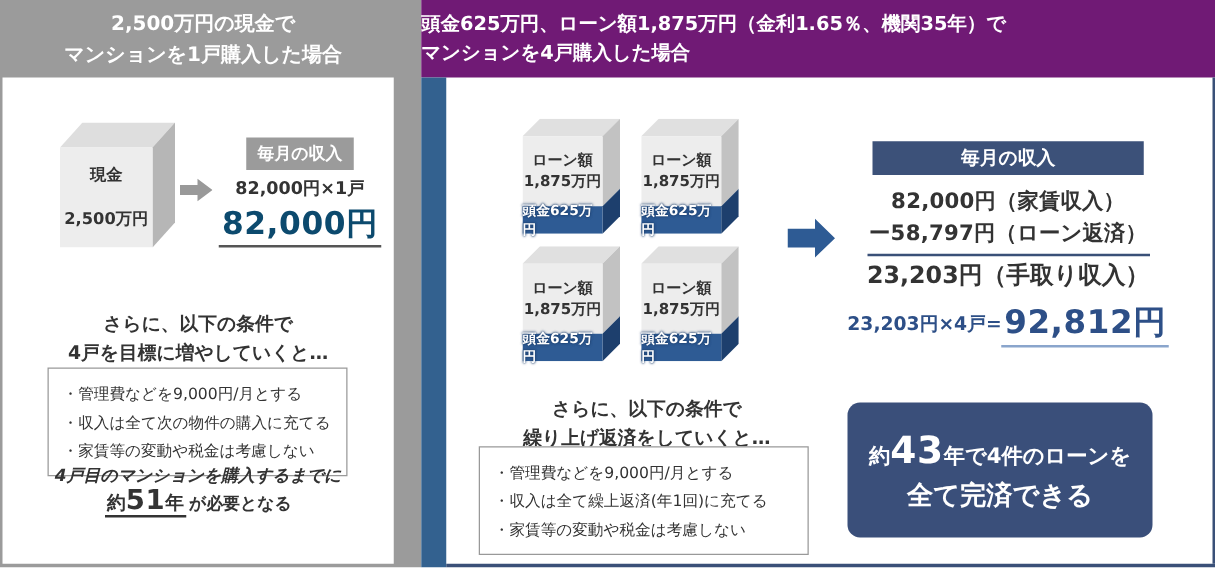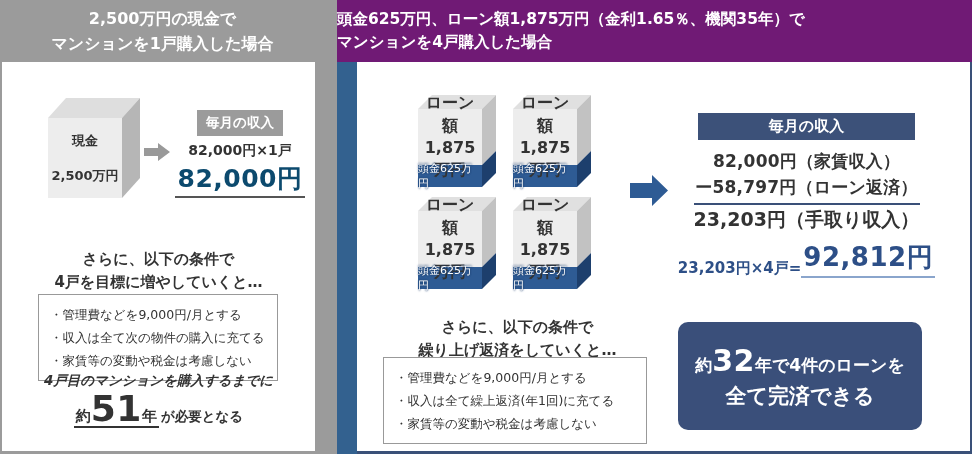--- a/index.html
+++ b/index.html
@@ -19,54 +19,54 @@
   .blue-strip { position:absolute; left:0; top:62px; width:20px; height:392px; background:#33618f; }
   .right-edge { position:absolute; right:0; top:62px; width:2px; height:389px; background:#3a5078; }
   .bottom-edge-right { position:absolute; left:20px; right:0; bottom:0; height:3px; background:#3a5078; }
 
   
   .cube { position:absolute; }
   .cube svg { display:block; }
   .cube .face-label { position:absolute; display:flex; flex-direction:column; align-items:center; justify-content:center;
     text-align:center; color:#333; font-weight:700; }
   .cash-cube .face-label { left:0; top:20px; width:74px; height:80px; font-size:13px; line-height:1.5;gap:16px; }
-  .prop-cube .loan-label { left:0; top:14px; width:64px; height:56px; font-size:16px; line-height:1.4; }
+  .prop-cube .loan-label { left:0; top:14px; width:64px; height:56px; font-size:12px; line-height:1.4; }
   .prop-cube .band-label { position:absolute; left:0; top:70px; width:64px; height:22px;
-    display:flex; align-items:center; justify-content:center; color:#fff; font-size:11px; font-weight:400;
+    display:flex; align-items:center; justify-content:center; color:#fff; font-size:11px; font-weight:700;
     text-shadow:0 0 2px #1d3f6d, 0 0 2px #1d3f6d; }
 
   
   .l-arrow { position:absolute; left:142px; top:80px; }
   .l-income { position:absolute; left:170px; top:48px; width:136px; text-align:center; }
   .l-income .label { display:inline-block; background:#9b9b9b; color:#fff; font-size:13.5px; font-weight:700; padding:4px 9px; }
   .l-income .formula { margin-top:6px; font-size:14px; font-weight:700; color:#333; }
   .l-income .total { display:inline-block; margin-top:2px; font-size:25px; font-weight:700; color:#0c4a6e;
     border-bottom:2px solid #555; padding:0 3px 1px; letter-spacing:.5px; }
   .l-heading { position:absolute; left:0; top:186px; width:313px; text-align:center;
     font-size:15px; font-weight:700; color:#333; line-height:1.5; }
   .cond-box { position:absolute; background:#fff; border:1px solid #999; color:#333;
     font-size:12.5px; line-height:1.85; padding:8px 11px; white-space:nowrap; }
   .l-cond { left:36px; top:232px; width:240px; }
   .l-result1 { position:absolute; left:0; top:310px; width:313px; text-align:center;
     font-size:13.5px; font-weight:700; color:#333;font-style:italic; }
   .l-result2 { position:absolute; left:0; top:326px; width:313px; text-align:center; color:#333; }
   .l-result2 .u { border-bottom:2px solid #333; padding:0 2px 1px; font-weight:700; }
   .l-result2 .sm { font-size:15px; }
-  .l-result2 .big { font-size:36px; letter-spacing:.5px;margin-top:20px; }
+  .l-result2 .big { font-size:22px; letter-spacing:.5px;margin-top:20px; }
   .l-result2 .tail { font-size:13.5px; font-weight:700; margin-left:2px; }
 
   
   .r-arrow { position:absolute; left:293px; top:173px; }
   .r-income-bar { position:absolute; left:361px; top:113px; width:217px; height:27px; background:#3c5179;
     color:#fff; font-size:15px; font-weight:700; display:flex; align-items:center; justify-content:center; }
   .r-income { position:absolute; left:343px; top:148px; width:253px; text-align:center; color:#333; }
   .r-income .ln { font-size:17px; font-weight:600; line-height:26px; letter-spacing:.2px; white-space:nowrap; }
   .r-income .sep { margin:3px auto 2px; width:226px; height:2px; background:#3a5078; }
   .r-income .net { font-size:19px; font-weight:700; white-space:nowrap; }
-  .r-calc { position:absolute; left:343px; top:240px; width:253px; display:flex; align-items:flex-end;
+  .r-calc { position:absolute; left:343px; top:240px; width:253px; display:flex; align-items:center;
     justify-content:center; color:#2d4f87; white-space:nowrap; }
   .r-calc .pre { font-size:15px; font-weight:700; }
   .r-calc .tot { font-size:26px; font-weight:700; border-bottom:2px solid #8aa5cc; padding:0 2px 1px; letter-spacing:.5px; }
   .r-heading { position:absolute; left:53px; top:316px; width:255px; text-align:center;
     font-size:15px; font-weight:700; color:#333; line-height:1.5; }
   .r-cond { left:46px; top:357px; width:264px; }
   .r-result-box { position:absolute; left:341px; top:322px; width:244px; height:108px; background:#3a4f7a;
     border-radius:10px; color:#fff; display:flex; flex-direction:column; align-items:center; justify-content:center;
     text-align:center; }
   .r-result-box .line1 { display:flex; align-items:baseline; font-weight:700; }
@@ -225,20 +225,20 @@
 
     <div class="cond-box r-cond">
       <div>・管理費などを9,000円/月とする</div>
       <div>・収入は全て繰上返済(年1回)に充てる</div>
       <div>・家賃等の変動や税金は考慮しない</div>
     </div>
 
     <div class="r-result-box">
       <div class="line1">
         <span class="s17">約</span>
-          <span class="s30">32</span>
+          <span class="s30">43</span>
           <span class="s17">年で4件のローンを</span>
       </div>
       <div class="line2">全て完済できる</div>
     </div>
 
   </section>
 </div>
 
 </body></html>

